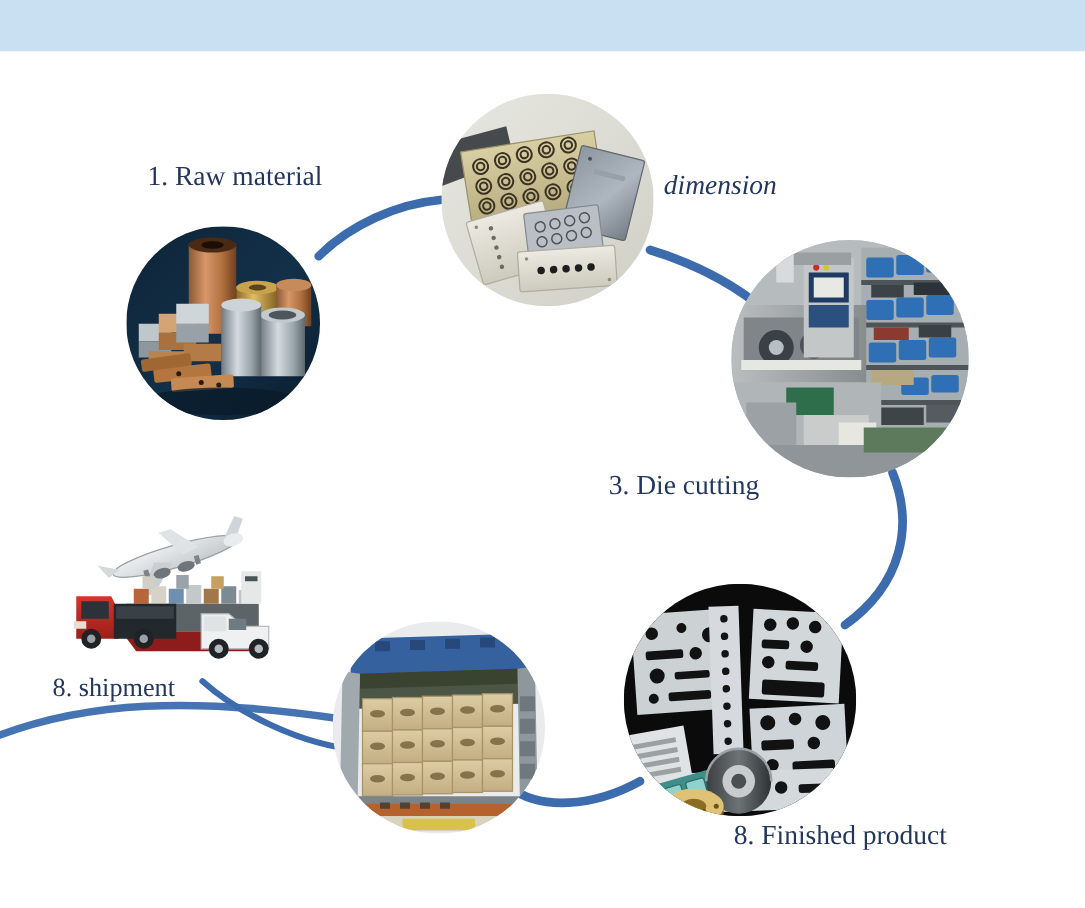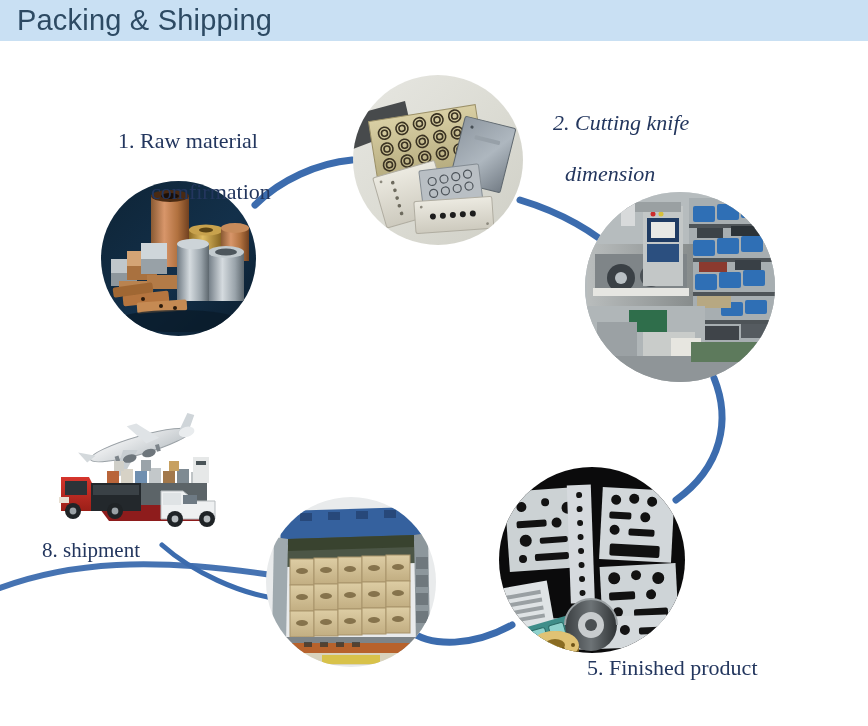--- a/index.html
+++ b/index.html
@@ -52,21 +52,20 @@
 
   
   .montage{position:absolute;}
 </style>
 </head>
 <body>
 
 <div id="stage">
 
   <div class="header-band"></div>
-  <div class="header-title">Packing &amp; Shipping</div>
 
   <svg id="connector" viewBox="0 0 868 726">
 
     <path d="M255,205 C280,180 318,163 352,160" stroke="#3c6cae" stroke-width="7" fill="none" stroke-linecap="round"></path>
 
     <path d="M520,200 C560,212 596,232 620,256" stroke="#3c6cae" stroke-width="7" fill="none" stroke-linecap="round"></path>
 
     <path d="M714,378 C731,420 722,467 676,500" stroke="#3c6cae" stroke-width="7" fill="none" stroke-linecap="round"></path>
 
     <path d="M512,625 C474,646 432,648 408,630" stroke="#3c6cae" stroke-width="7" fill="none" stroke-linecap="round"></path>
@@ -598,24 +597,23 @@
         <circle cx="120" cy="114" r="8" fill="#1f2326"></circle>
         <circle cx="120" cy="114" r="3.4" fill="#b7bcbf"></circle>
         <circle cx="152" cy="114" r="8" fill="#1f2326"></circle>
         <circle cx="152" cy="114" r="3.4" fill="#b7bcbf"></circle>
       </g>
     </svg>
   </div>
 
   <div class="step-label lbl-1">
     <span>1. Raw material</span>
-    <span class="l2">comfirmation</span>
   </div>
 
   <div class="step-label lbl-2">
-    <span>2. Cutting knife</span>
     <span class="l2">dimension</span>
   </div>
 
-  <div class="step-label lbl-4">5. Finished product</div>
+  <div class="step-label lbl-3">3. Die cutting</div>
+  <div class="step-label lbl-4">8. Finished product</div>
   <div class="step-label lbl-6">8. shipment</div>
 
 </div>
 
 </body></html>

